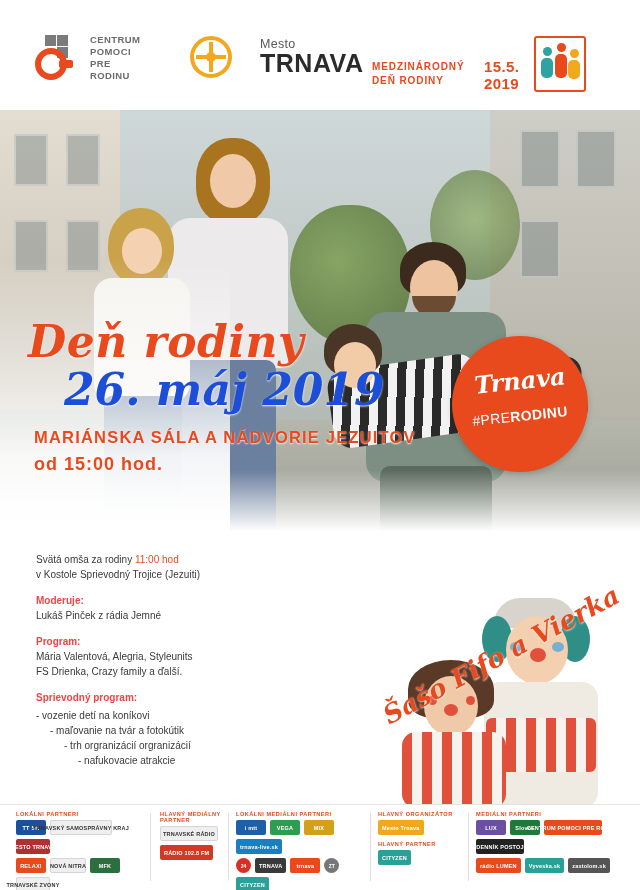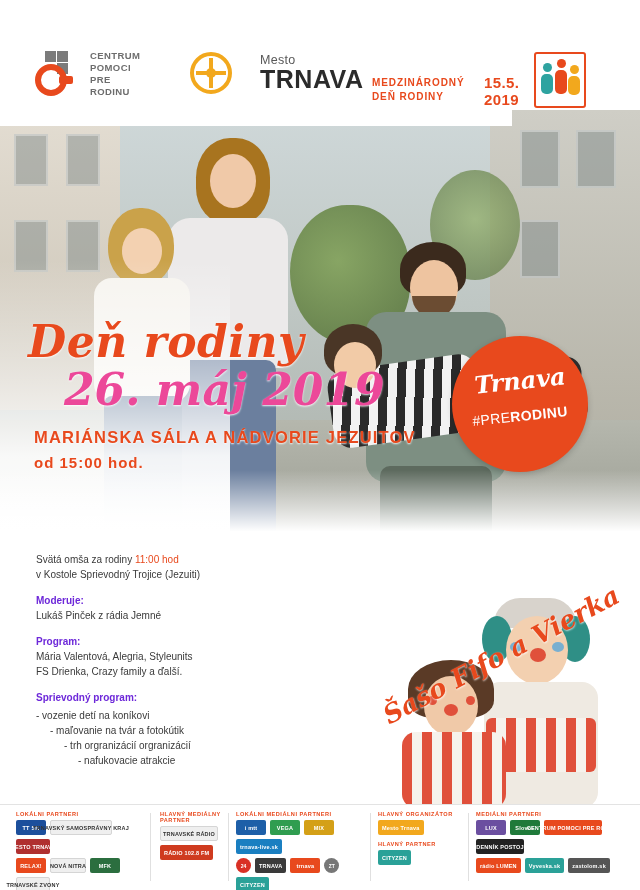--- a/index.html
+++ b/index.html
@@ -15,21 +15,20 @@
     background: #ffffff;
     overflow: hidden;
   }
 
   
   .header {
     position: absolute;
     top: 0; left: 0; width: 512px; height: 110px;
     background: #ffffff;
     z-index: 30;
-    margin-top: 16px;
   }
   .logo-cpr {
     position: absolute; left: 35px; top: 34px;
     display: flex; align-items: center; gap: 9px;
   }
   .cpr-mark { position: relative; width: 46px; height: 46px; }
   .cpr-sq {
     position: absolute; background: #7b7b7b;
   }
   .cpr-sq.a { width: 11px; height: 11px; left: 10px; top: 0px; }
@@ -176,35 +175,35 @@
     color: #e8491d;
     font-size: 44px;
     letter-spacing: .5px;
     margin-left: 28px;
     line-height: 1.08;
     text-shadow: 0 1px 2px rgba(255,255,255,.9);
   }
   .title-date {
     font-family: "DejaVu Serif", serif;
     font-style: italic; font-weight: bold;
-    color: #ec4899;
+    color: #1d4ed8;
     font-size: 44px;
     margin-left: 64px;
     line-height: 1.1;
     text-shadow: 0 1px 2px rgba(255,255,255,.9);
   }
   .venue {
     margin-left: 34px; margin-top: 14px;
     font-size: 16.5px; font-weight: bold; color: #e8491d;
     letter-spacing: 1.2px;
     text-shadow: 0 1px 2px rgba(255,255,255,.9);
   }
   .time {
     margin-left: 34px; margin-top: 7px;
-    font-size: 15px; font-weight: bold; color: #e8491d;
+    font-size: 18px; font-weight: bold; color: #e8491d;
     letter-spacing: 1px;
     text-shadow: 0 1px 2px rgba(255,255,255,.9);
   }
 
   
   .stamp {
     position: absolute; left: 452px; top: 336px;
     width: 136px; height: 136px; border-radius: 50%;
     background: #e8491d;
     z-index: 22;
@@ -221,21 +220,21 @@
   }
   .stamp-bottom b { font-weight: bold; }
 
   
   .details {
     position: absolute; left: 36px; top: 552px; width: 330px;
     font-size: 10px; color: #3a3a3a; line-height: 1.5;
     z-index: 25;
   }
   .details .orange { color: #e8491d; }
-  .details .hd { font-weight: bold; color: #6d28d9; margin-top: 11px; }
+  .details .hd { font-weight: bold; color: #ef4444; margin-top: 11px; }
   .details .row { white-space: nowrap; }
   .sprievodny { margin-top: 12px; }
   .sp-list { margin-top: 3px; }
   .sp-list div { white-space: nowrap; }
   .sp-list div:nth-child(1) { margin-left: 0px; }
   .sp-list div:nth-child(2) { margin-left: 14px; }
   .sp-list div:nth-child(3) { margin-left: 28px; }
   .sp-list div:nth-child(4) { margin-left: 42px; }
 
   

